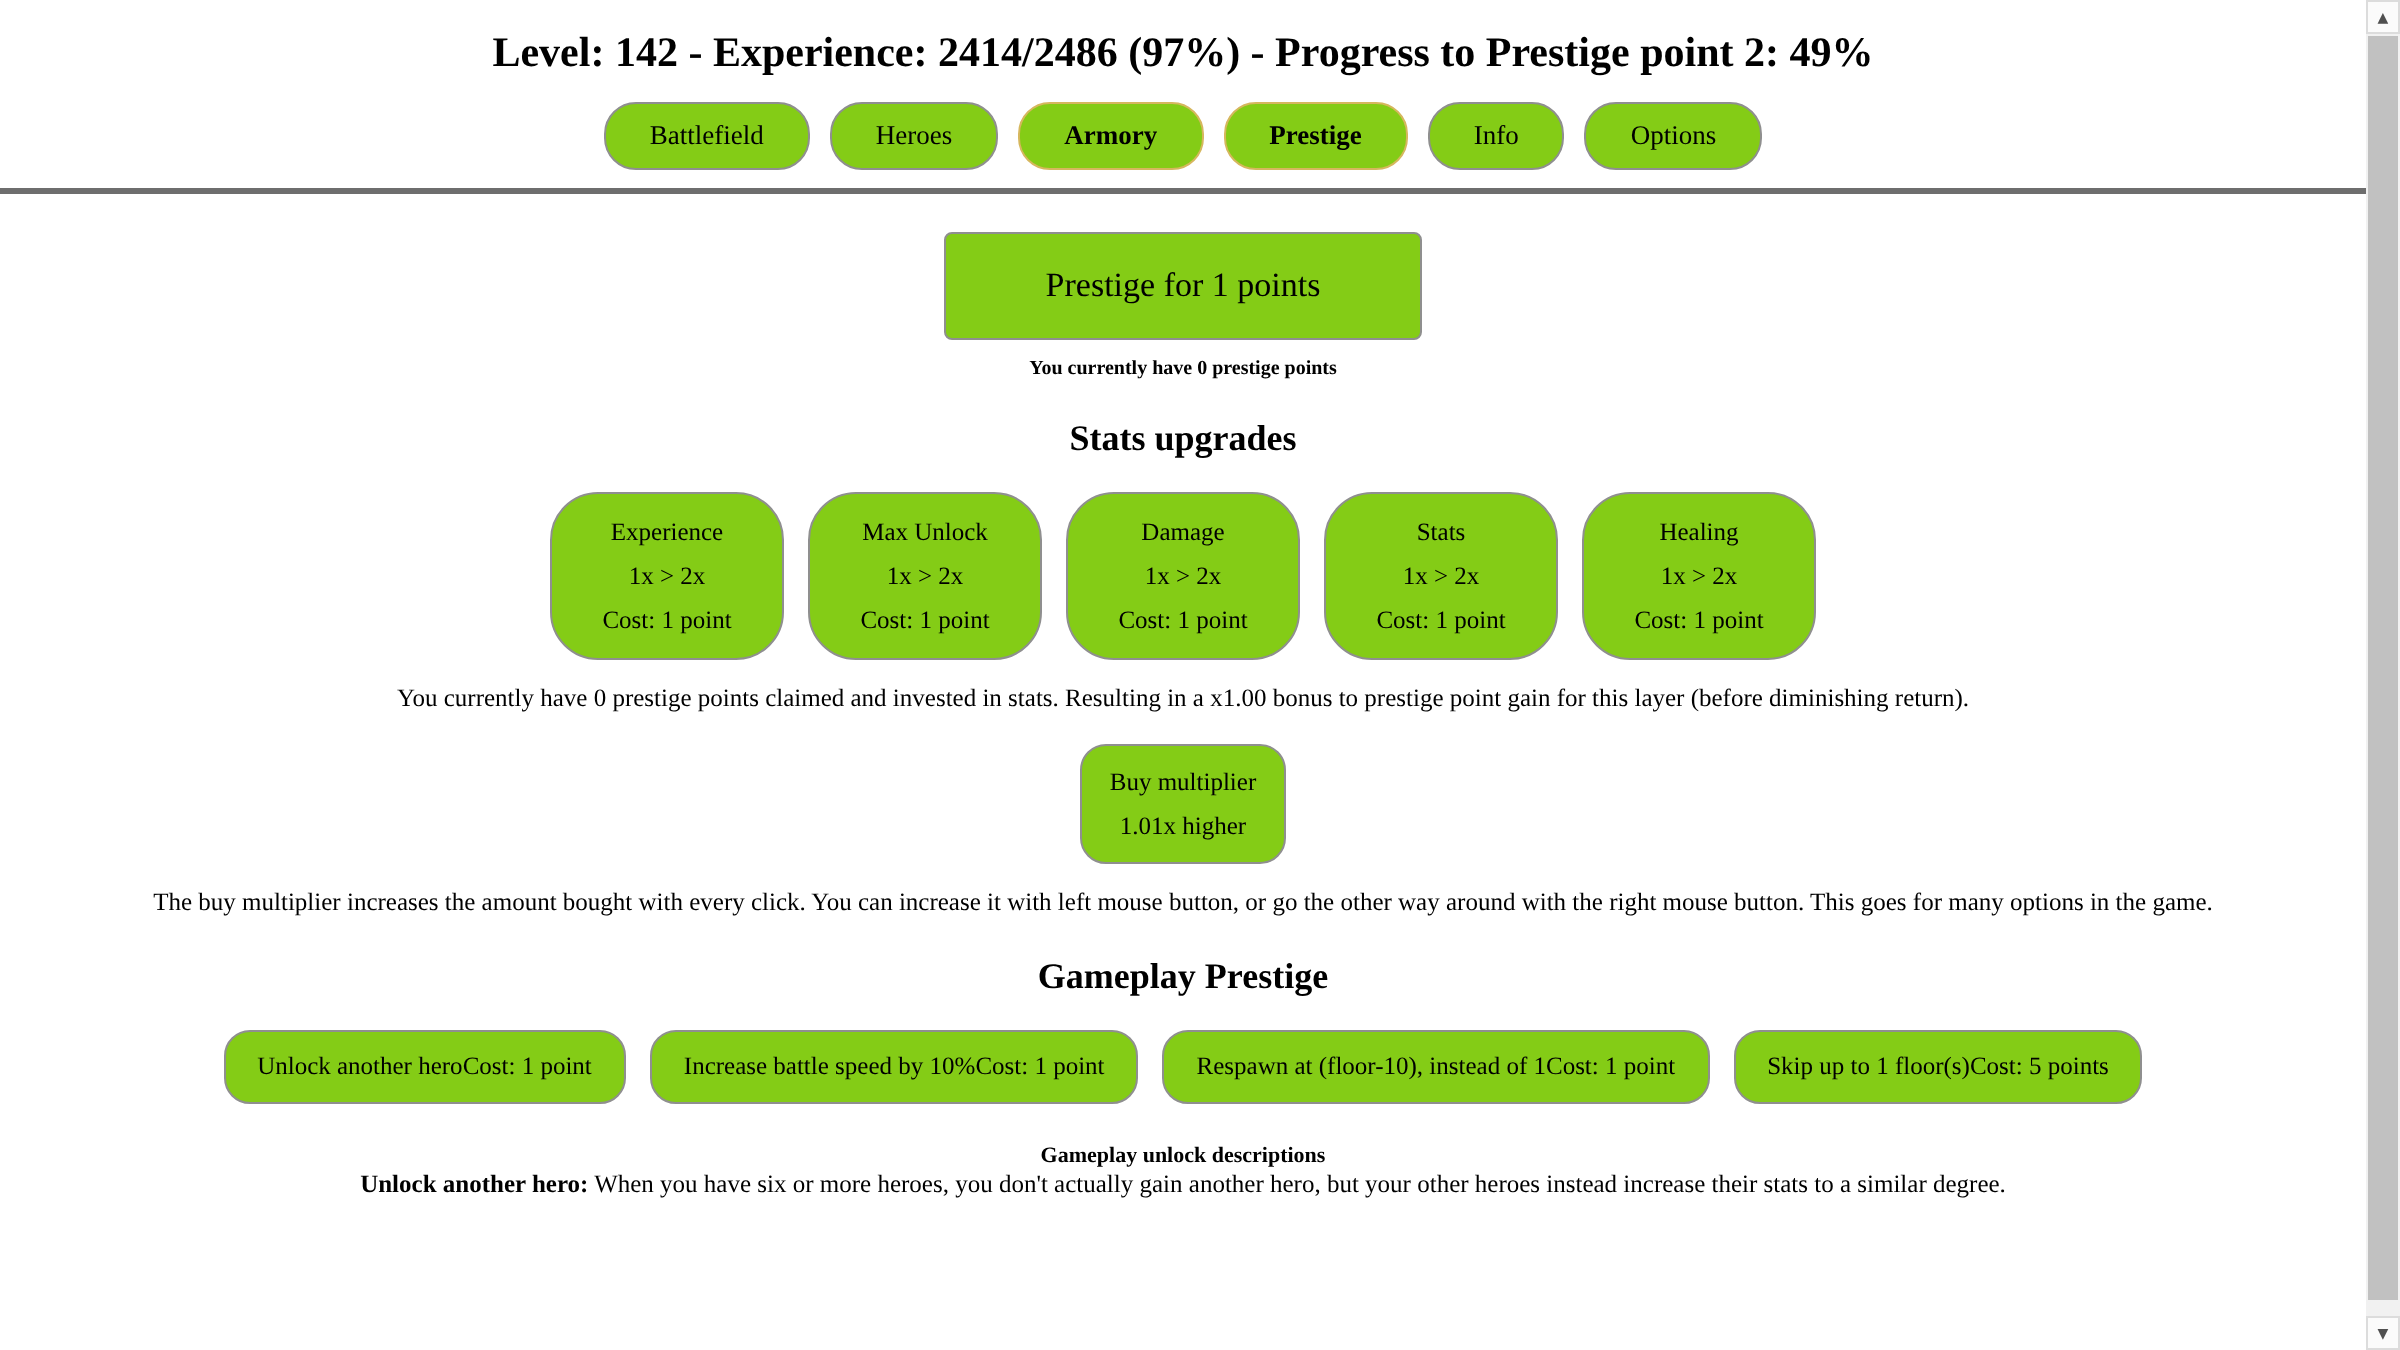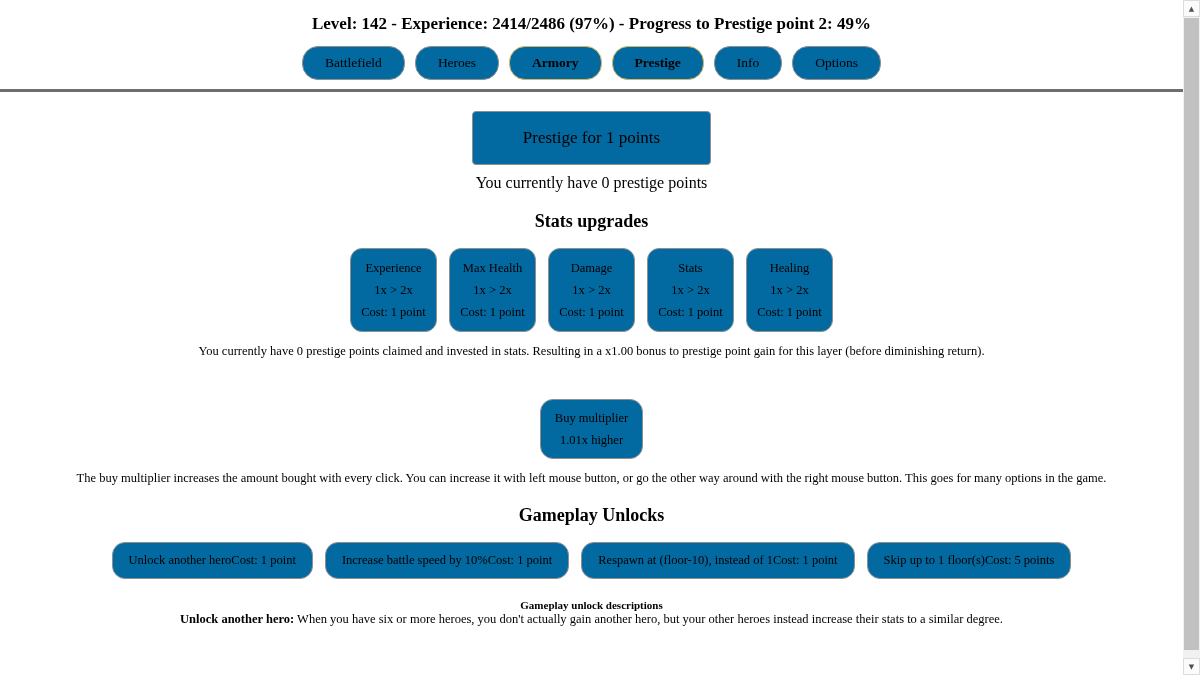--- a/index.html
+++ b/index.html
@@ -4,55 +4,55 @@
 <style>
   * { box-sizing: border-box; }
   html, body { margin: 0; padding: 0; background: #fff; }
   body {
     width: 1200px; height: 675px; overflow: hidden;
     font-family: "Liberation Serif", "DejaVu Serif", serif;
     color: #000;
   }
   .page { padding-right: 17px; text-align: center; }
 
-  .hdr { font-weight: bold; font-size: 17px; margin: 0; padding: 0; }
+  .hdr { font-weight: bold; font-size: 21px; margin: 0; padding: 0; }
   .hdr.line1 { padding-top: 14px; }
   .hdr.line2 { margin-top: 14px; }
 
   .tabs { margin-top: 12px; display: flex; justify-content: center; gap: 10px; }
   button {
     font-family: "Liberation Serif", "DejaVu Serif", serif;
-    background: #0369a1; color: #000;
+    background: #84cc16; color: #000;
     border: 1px solid #8f8f8f; cursor: pointer;
   }
   .tab { font-size: 13.5px; padding: 8px 22px; border-radius: 16px; }
   .tab.gold { border-width: 1px; font-weight: bold; }
 
   hr.divider { border: none; height: 3px; background: #6e6e6e; margin: 9px 0 0 0; }
 
   .big-btn {
     margin-top: 19px; font-size: 17px;
     padding: 16px 50px; border-radius: 4px;
   }
-  .bold-line { font-weight: normal; font-size: 16px; margin-top: 9px; }
+  .bold-line { font-weight: bold; font-size: 10px; margin-top: 9px; }
 
   h2.section-title { font-size: 18px; font-weight: bold; margin: 19px 0 0 0; }
 
   .btn-row { display: flex; justify-content: center; gap: 12px; margin-top: 16px; }
   .stat-btn {
     display: inline-flex; flex-direction: column; align-items: center;
-    width: 87px; padding: 8px 0; border-radius: 12px;
+    width: 117px; padding: 8px 0; border-radius: 24px;
     font-size: 12.5px; line-height: 22px;
   }
   .stat-btn span { display: block; white-space: nowrap; }
 
   p.note { font-size: 12.5px; margin: 12px 0 0 0; }
 
   .multi-btn {
-    margin-top: 40px; display: inline-flex; flex-direction: column; align-items: center;
+    margin-top: 15px; display: inline-flex; flex-direction: column; align-items: center;
     padding: 7px 14px; border-radius: 13px; font-size: 12.5px; line-height: 22px; font-family: Liberation Serif, serif;
   }
   .multi-btn span { display: block; white-space: nowrap; }
 
   .unlock-btn {
     display: inline-flex; flex-direction: row; align-items: center;
     padding: 6px 16px; border-radius: 13px;
     font-size: 12.5px; line-height: 23px;
   }
   .unlock-btn span { display: block; white-space: nowrap; }
@@ -105,21 +105,21 @@
 
     <h2 class="section-title">Stats upgrades</h2>
 
     <div class="btn-row">
       <button class="stat-btn">
         <span>Experience</span>
         <span>1x &gt; 2x</span>
         <span>Cost: 1 point</span>
       </button>
       <button class="stat-btn">
-        <span>Max Health</span>
+        <span>Max Unlock</span>
         <span>1x &gt; 2x</span>
         <span>Cost: 1 point</span>
       </button>
       <button class="stat-btn">
         <span>Damage</span>
         <span>1x &gt; 2x</span>
         <span>Cost: 1 point</span>
       </button>
       <button class="stat-btn">
         <span>Stats</span>
@@ -135,21 +135,21 @@
 
     <p class="note">You currently have 0 prestige points claimed and invested in stats. Resulting in a x1.00 bonus to prestige point gain for this layer (before diminishing return).</p>
 
     <button class="multi-btn">
       <span>Buy multiplier</span>
       <span>1.01x higher</span>
     </button>
 
     <p class="note">The buy multiplier increases the amount bought with every click. You can increase it with left mouse button, or go the other way around with the right mouse button. This goes for many options in the game.</p>
 
-    <h2 class="section-title">Gameplay Unlocks</h2>
+    <h2 class="section-title">Gameplay Prestige</h2>
 
     <div class="btn-row">
       <button class="unlock-btn">
         <span>Unlock another hero</span>
         <span>Cost: 1 point</span>
       </button>
       <button class="unlock-btn">
         <span>Increase battle speed by 10%</span>
         <span>Cost: 1 point</span>
       </button>

